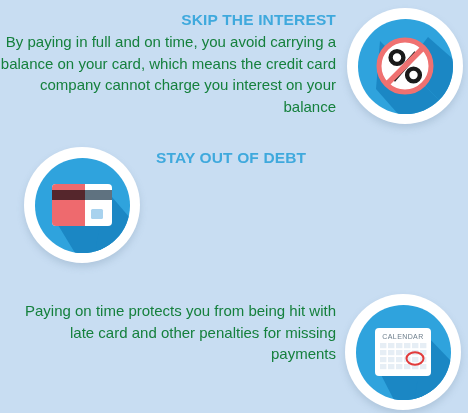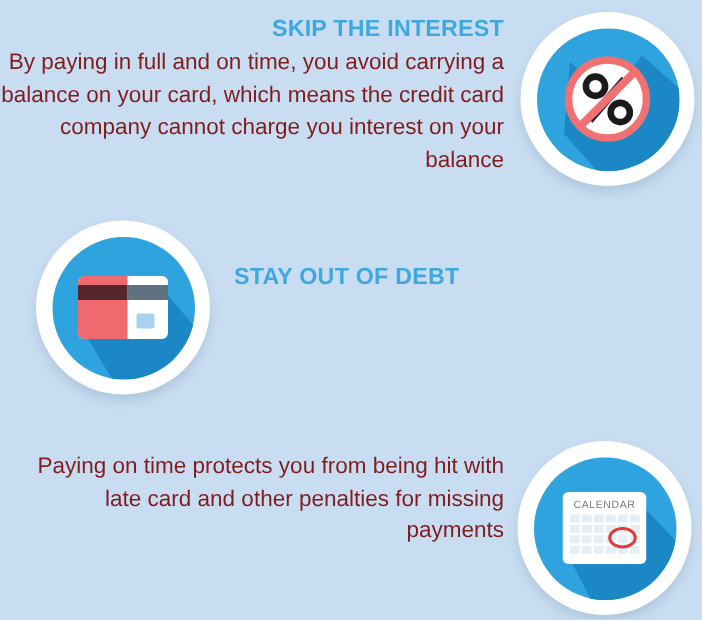--- a/index.html
+++ b/index.html
@@ -38,21 +38,21 @@
     color: #3fa9dd;
     font-weight: bold;
     font-size: 15.5px;
     letter-spacing: 0.15px;
     line-height: 19px;
     margin: 0 0 2px 0;
     white-space: nowrap;
   }
 
   .body-text {
-    color: #7f1d1d;
+    color: #15803d;
     font-size: 15px;
     line-height: 21.5px;
     margin: 0;
   }
 
   .align-right { text-align: right; align-items: flex-end; }
   .align-left  { text-align: left;  align-items: flex-start; }
 
   
   .icon-wrap {
@@ -95,21 +95,21 @@
   .glyph {
     position: relative;
     z-index: 2;
     display: block;
   }
 
   
   #block-1 { left: 0px;   top: 10px;  width: 336px; }
   #icon-1  { left: 347px; top: 8px;  }
 
-  #block-2 { left: 156px; top: 148px; width: 312px; margin-top: 27px; }
+  #block-2 { left: 156px; top: 148px; width: 312px; }
   #icon-2  { left: 24px;  top: 147px; }
 
   #block-3 { left: 20px;  top: 300px; width: 316px; }
   #icon-3  { left: 345px; top: 294px; }
 </style>
 </head>
 <body>
 
 <div class="infographic">
 

